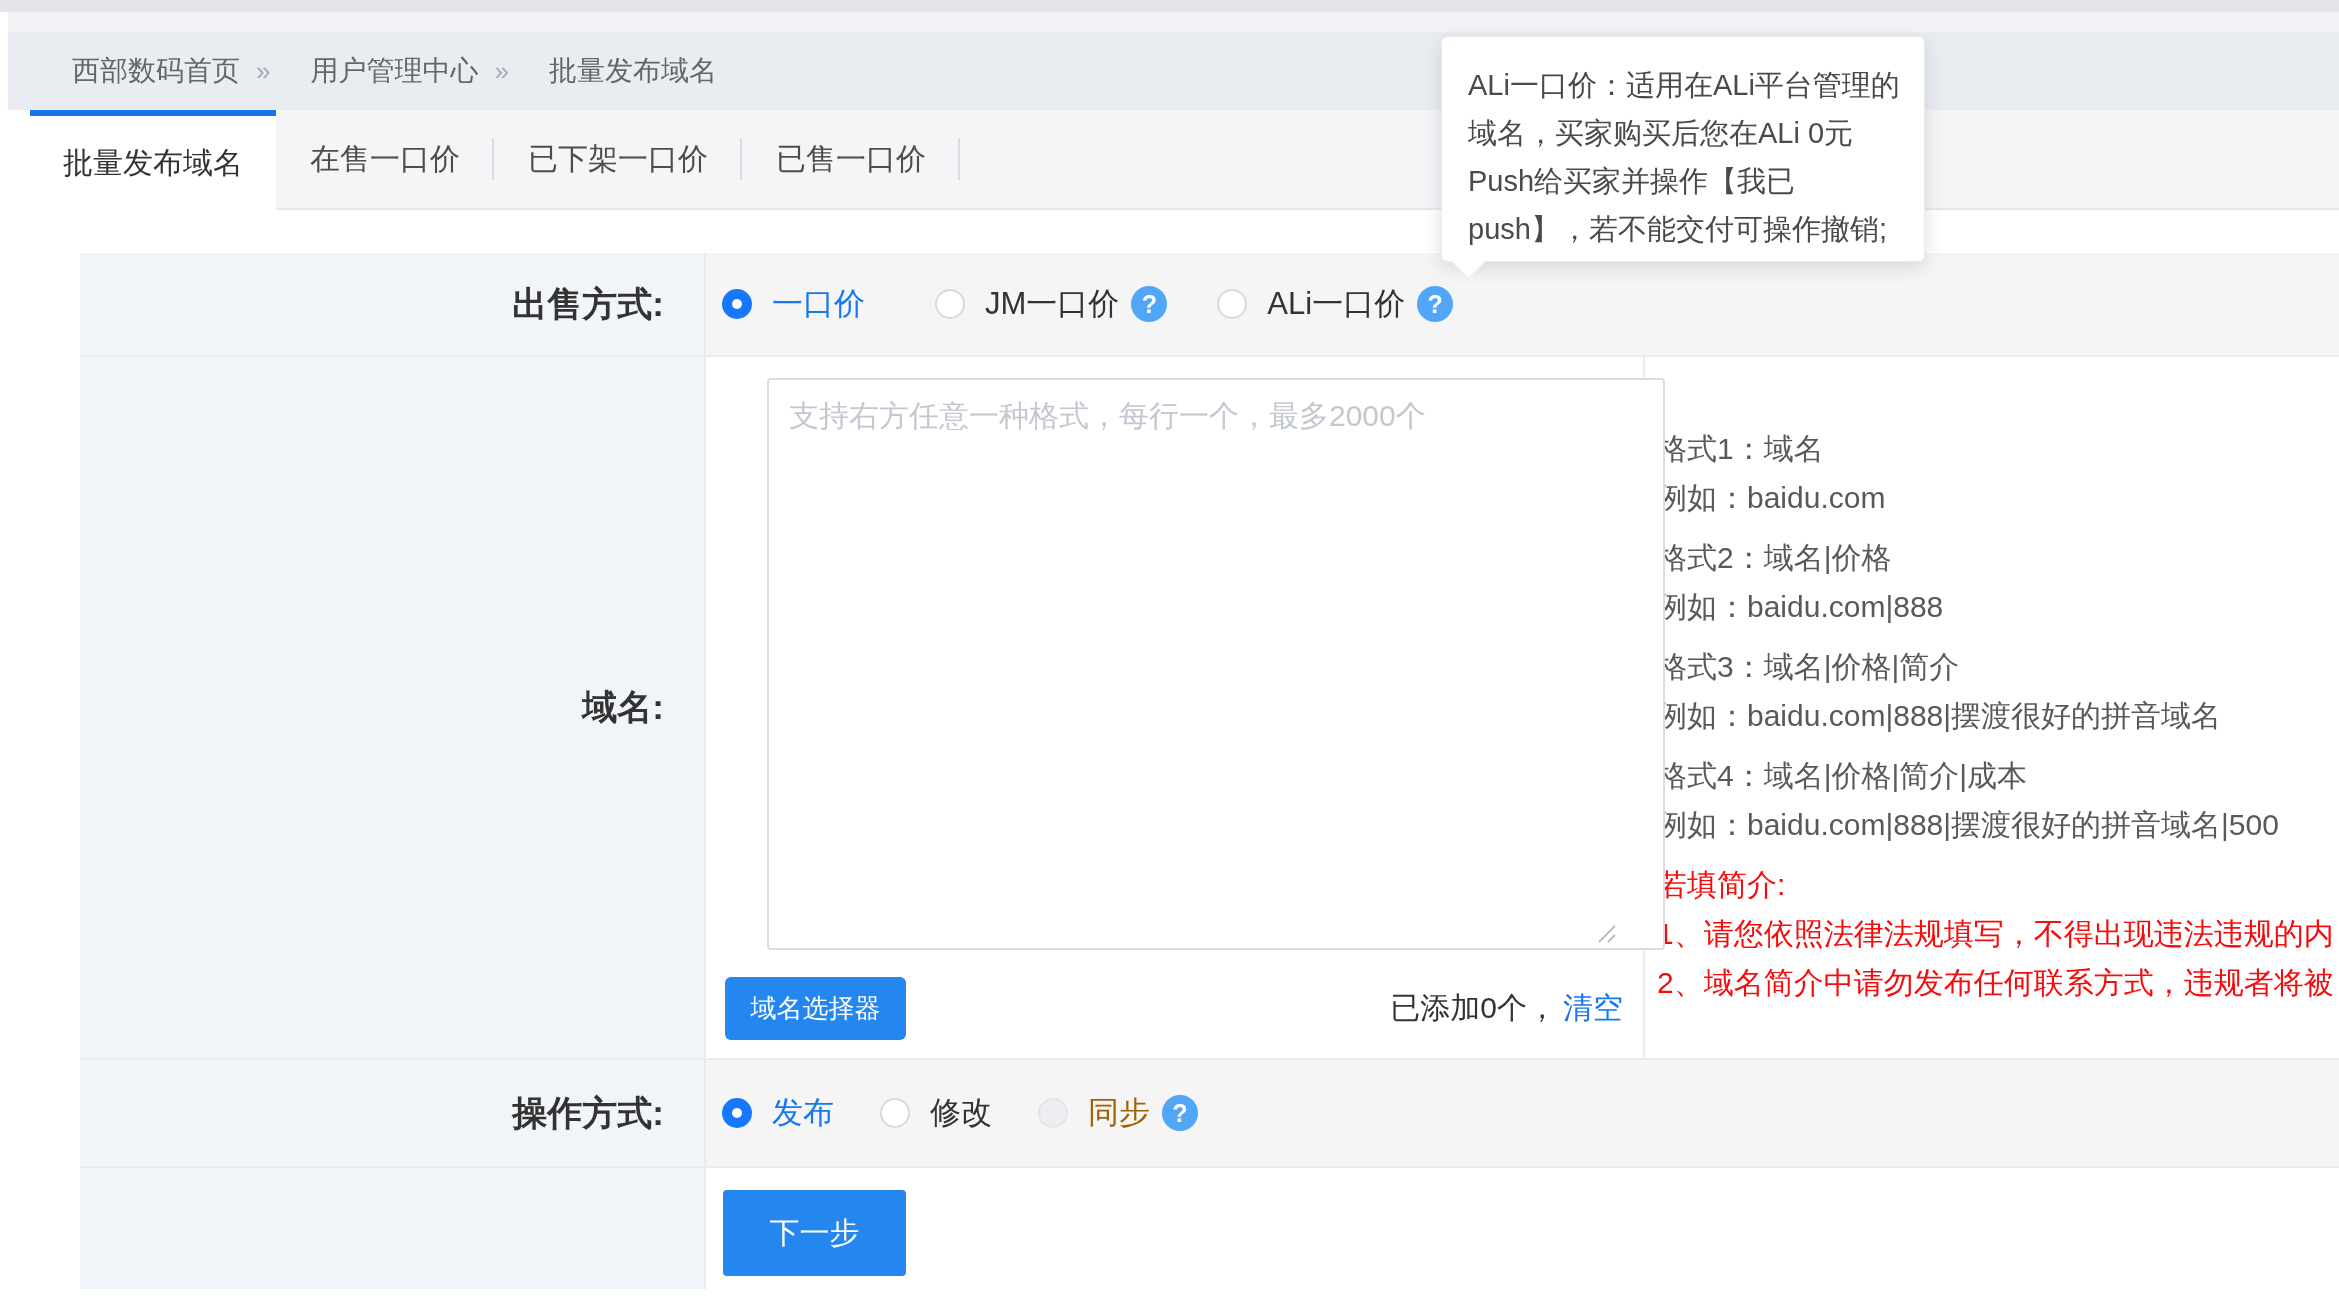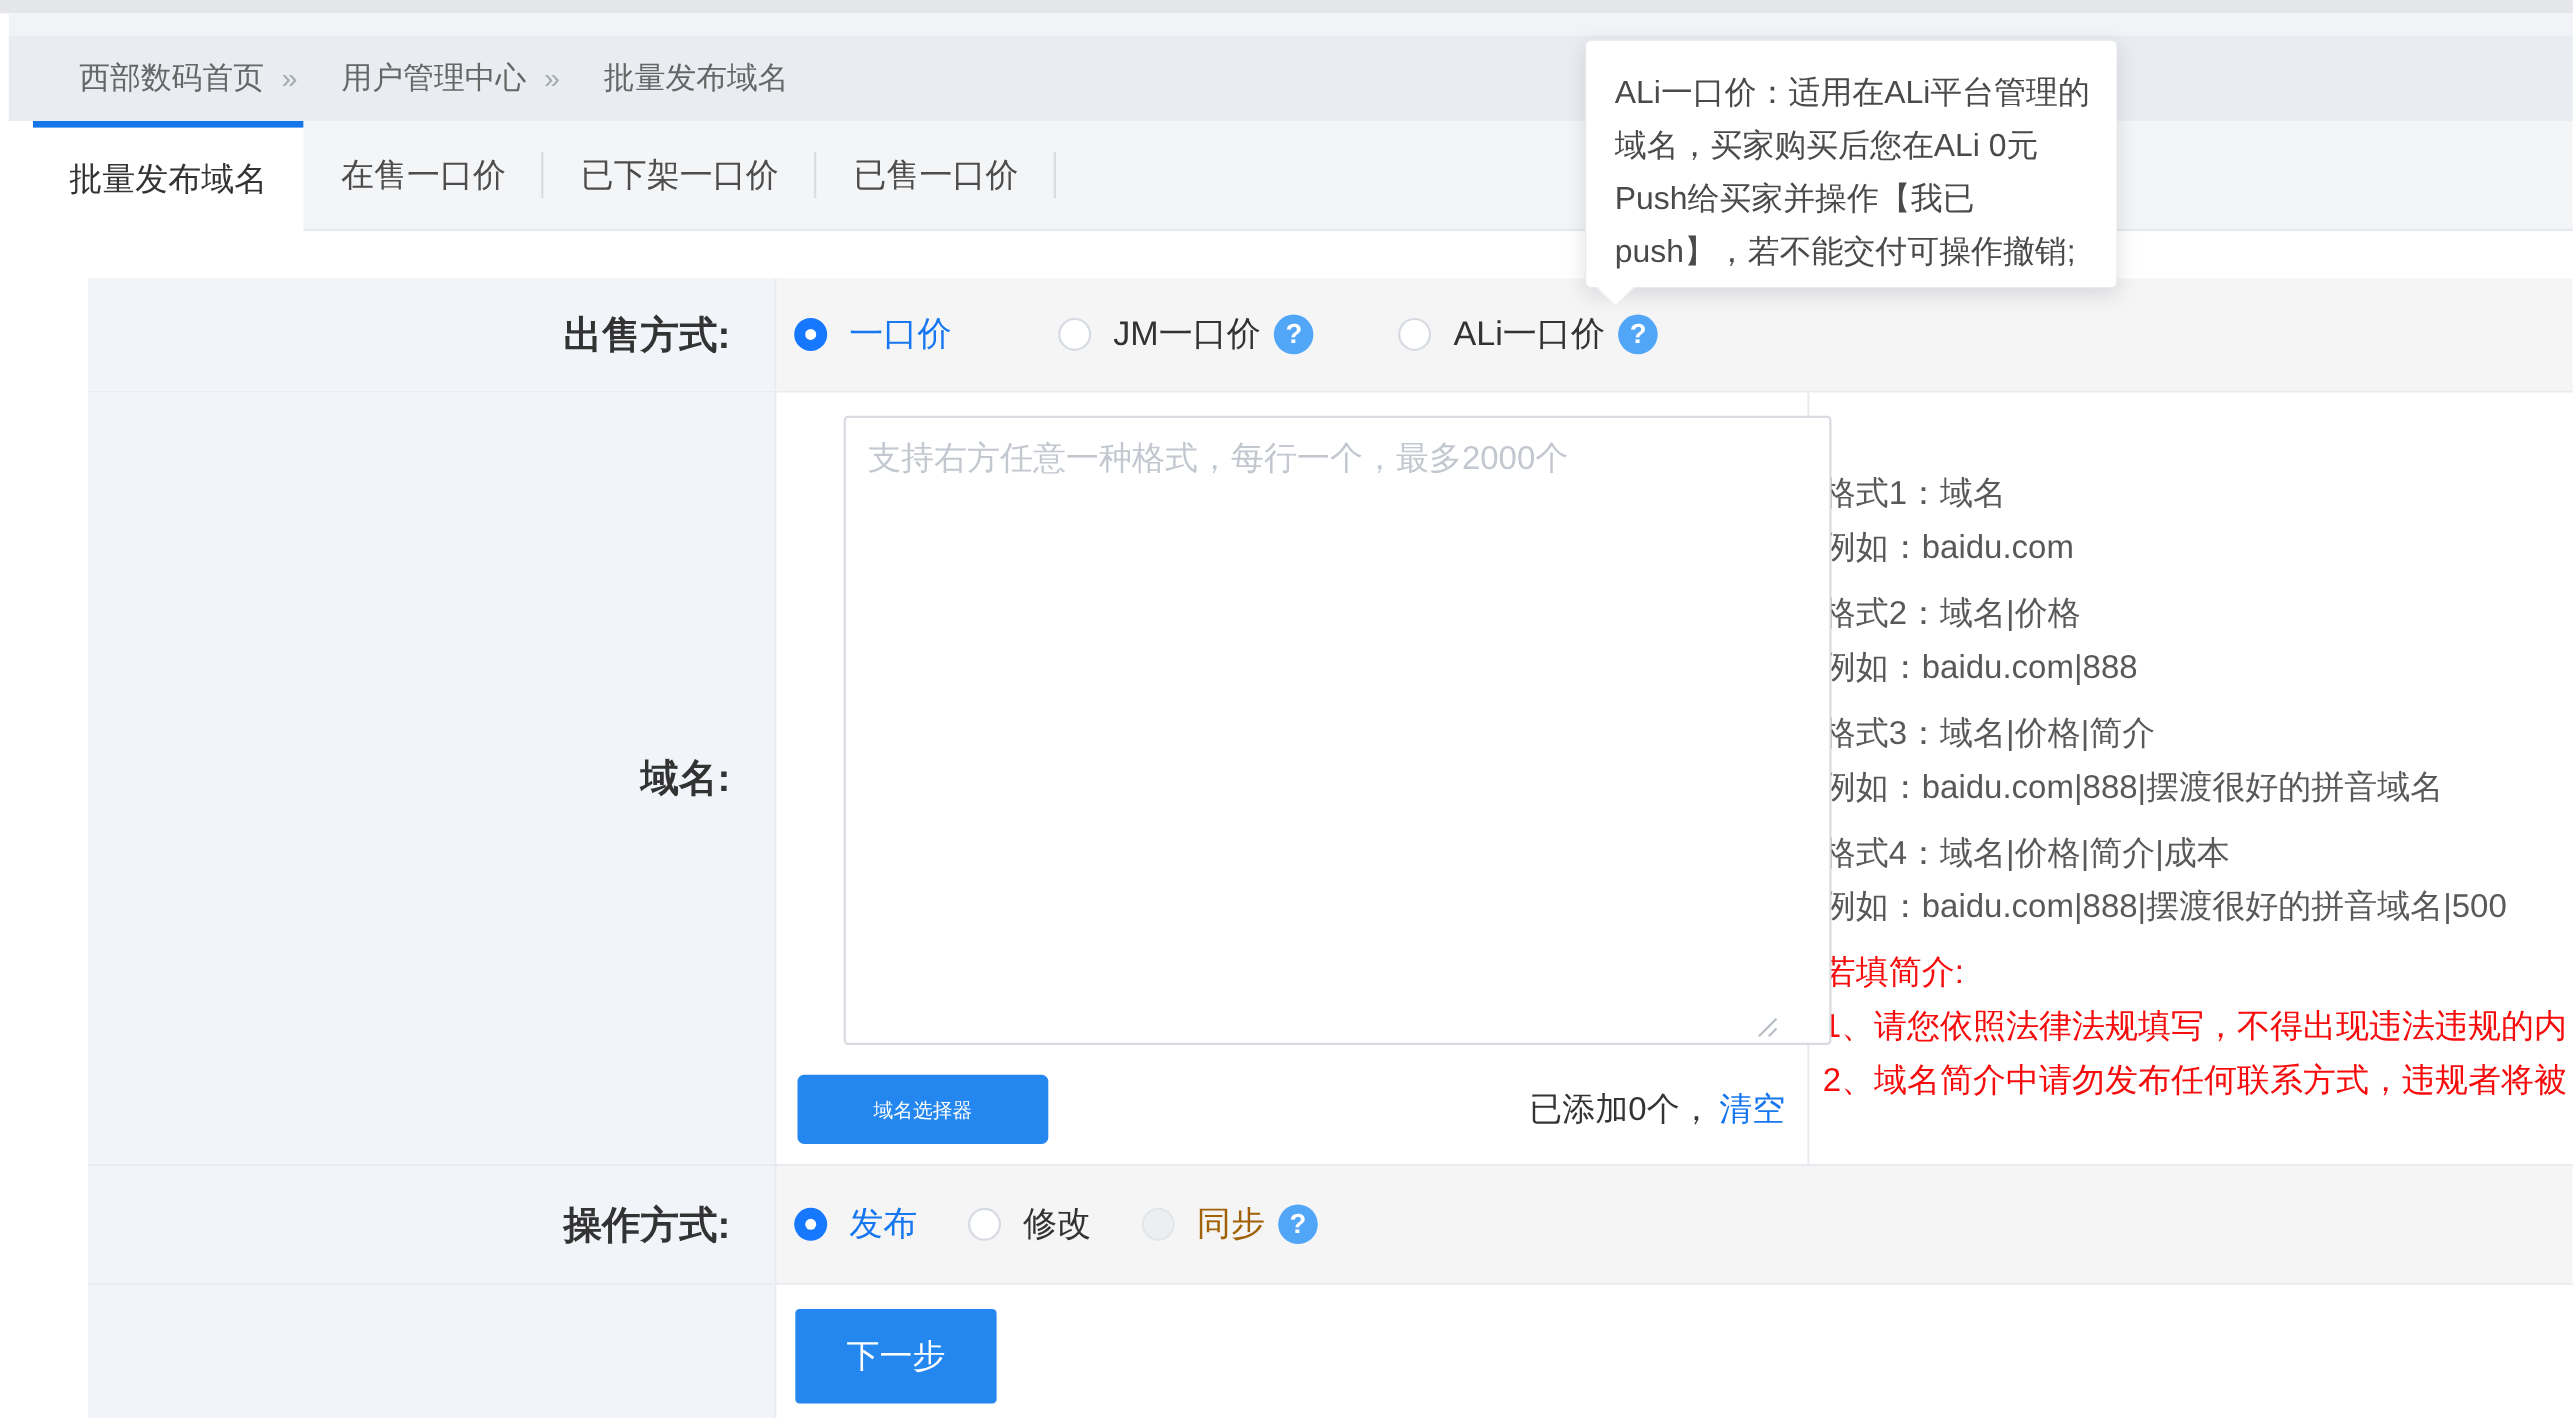--- a/index.html
+++ b/index.html
@@ -30,21 +30,21 @@
 
   
   .form-table { margin-left:80px; width:2259px; }
   .frow { display:flex; }
   .frow + .frow { border-top:2px solid #e8ebf0; }
   .cell-label { width:626px; background:#f1f4f9; border-right:2px solid #e8ebf0;
                 display:flex; align-items:center; justify-content:flex-end;
                 padding-right:40px; font-weight:bold; font-size:35px; color:#333; }
   .cell-content { flex:1; }
   .row1 { height:102px; }
-  .row1 .cell-content { background:#f5f5f6; display:flex; padding-left:16px;gap:27px; }
+  .row1 .cell-content { background:#f5f5f6; display:flex; padding-left:16px; }
   .row2 { height:703px; }
   .row2 .cell-content { background:#fff; display:flex; }
   .row3 { height:108px; }
   .row3 .cell-content { background:#f5f5f6; display:flex; align-items:center; padding-left:16px; }
   .row4 { height:123px; }
   .row4 .cell-content { background:#fff; }
 
   
   .rgroup { display:flex; align-items:center; cursor:pointer; }
   .radio { width:30px; height:30px; border-radius:50%; flex:0 0 auto; }
@@ -64,22 +64,22 @@
   
   .pane-left { width:937px; padding:21px 0 0 19px; }
   .ta-wrap { position:relative; width:898px; height:572px;padding-left:42px; }
   textarea.domains { width:898px; height:572px; border:2px solid #d8dbdf; border-radius:4px;
                      padding:16px 20px; font-size:30px; color:#333; resize:none; outline:none;
                      font-family:"Liberation Sans","DejaVu Sans",sans-serif; background:#fff; }
   textarea.domains::placeholder { color:#c3c8d0; opacity:1; }
   .resize-handle { position:absolute; right:5px; bottom:5px; }
   .ta-bottom { margin-top:27px; width:898px; height:63px; display:flex;
                align-items:center; justify-content:space-between; }
-  .btn-selector { width:228px; height:63px; background:#2486ef; border:none; border-radius:6px;
-                  color:#fff; font-size:18px; cursor:pointer;
+  .btn-selector { width:181px; height:63px; background:#2486ef; border:none; border-radius:6px;
+                  color:#fff; font-size:26px; cursor:pointer;
                   font-family:"Liberation Sans","DejaVu Sans",sans-serif; }
   .added { font-size:30px; color:#333; }
   .added a { color:#1677f0; text-decoration:none; margin-left:6px; cursor:pointer; }
 
   .pane-fmt { flex:1; border-left:2px solid #e8ebf0; padding:67px 0 0 12px;
               font-size:30px; color:#595959; overflow:visible; }
   .fmt-line { line-height:49px; white-space:nowrap; }
   .fmt-group + .fmt-group { margin-top:11px; }
   .fmt-group.red .fmt-line { color:#f60c0c; }
 

